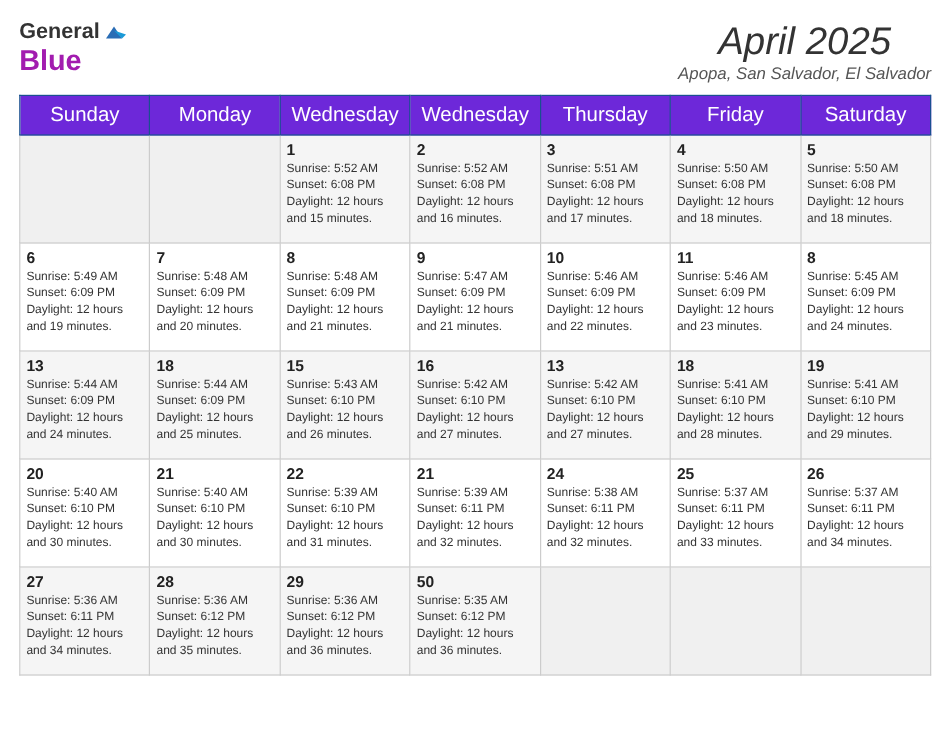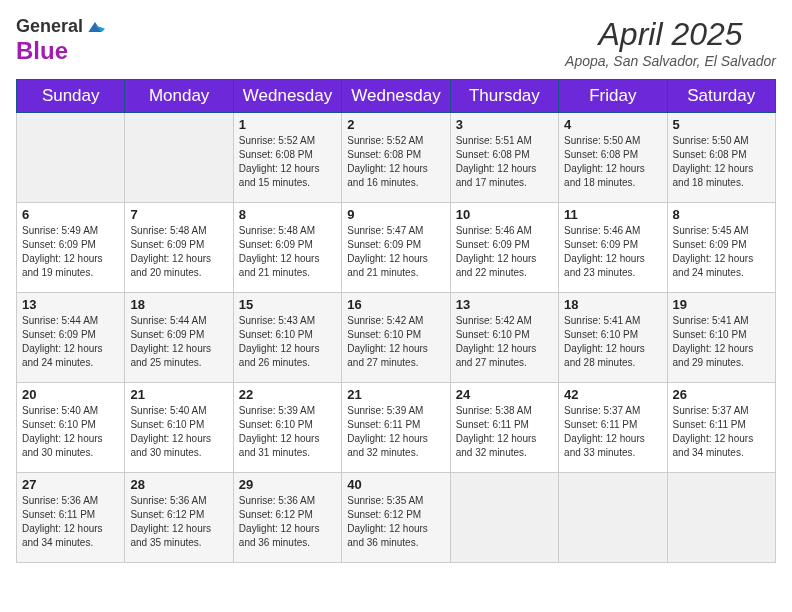--- a/index.html
+++ b/index.html
@@ -230,21 +230,21 @@
         </td>
         <td>
           <div class="day-num">21</div>
           <div class="day-detail">Sunrise: 5:39 AM<br>Sunset: 6:11 PM<br>Daylight: 12 hours and 32 minutes.</div>
         </td>
         <td>
           <div class="day-num">24</div>
           <div class="day-detail">Sunrise: 5:38 AM<br>Sunset: 6:11 PM<br>Daylight: 12 hours and 32 minutes.</div>
         </td>
         <td>
-          <div class="day-num">42</div>
+          <div class="day-num">25</div>
           <div class="day-detail">Sunrise: 5:37 AM<br>Sunset: 6:11 PM<br>Daylight: 12 hours and 33 minutes.</div>
         </td>
         <td>
           <div class="day-num">26</div>
           <div class="day-detail">Sunrise: 5:37 AM<br>Sunset: 6:11 PM<br>Daylight: 12 hours and 34 minutes.</div>
         </td>
       </tr>
       <tr>
         <td>
           <div class="day-num">27</div>
@@ -252,21 +252,21 @@
         </td>
         <td>
           <div class="day-num">28</div>
           <div class="day-detail">Sunrise: 5:36 AM<br>Sunset: 6:12 PM<br>Daylight: 12 hours and 35 minutes.</div>
         </td>
         <td>
           <div class="day-num">29</div>
           <div class="day-detail">Sunrise: 5:36 AM<br>Sunset: 6:12 PM<br>Daylight: 12 hours and 36 minutes.</div>
         </td>
         <td>
-          <div class="day-num">40</div>
+          <div class="day-num">50</div>
           <div class="day-detail">Sunrise: 5:35 AM<br>Sunset: 6:12 PM<br>Daylight: 12 hours and 36 minutes.</div>
         </td>
         <td class="empty-cell"></td>
         <td class="empty-cell"></td>
         <td class="empty-cell"></td>
       </tr>
     </tbody>
 </table>
 
 </body></html>

